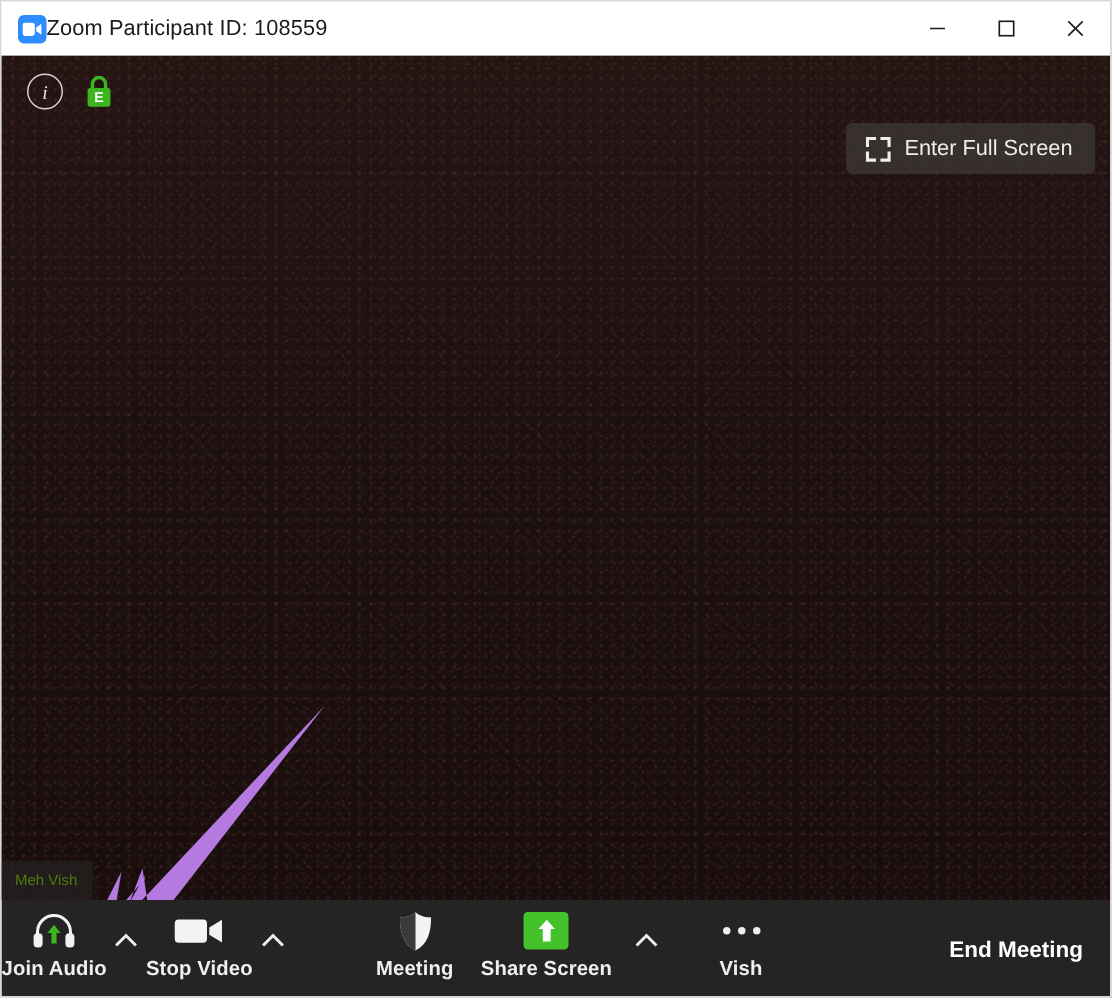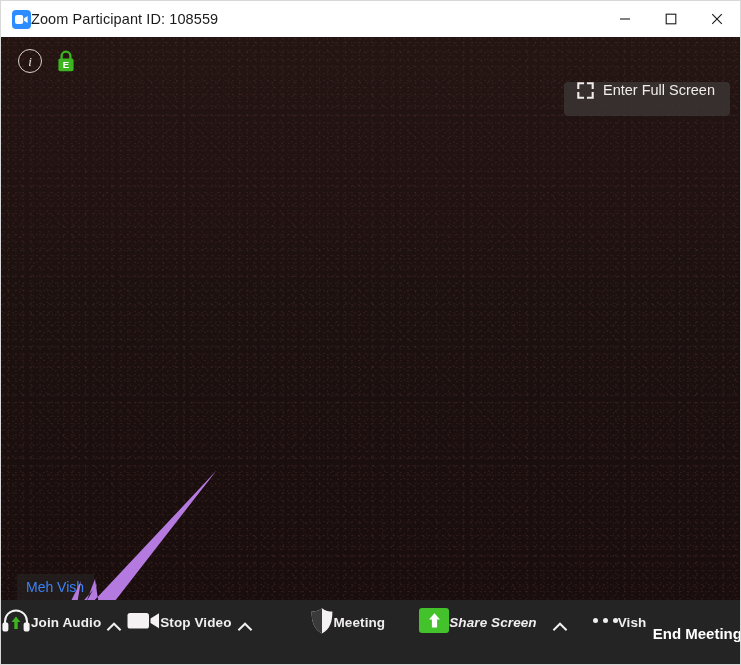--- a/index.html
+++ b/index.html
@@ -131,44 +131,44 @@
 
   
   .fullscreen-btn {
     position: absolute;
     top: 45px;
     right: 10px;
     transform: translateY(-50%);
     top: 62px;
     height: 34px;
     display: flex;
-    align-items: flex-start;
+    align-items: center;
     gap: 9px;
     padding: 0 15px 0 13px;
     background: rgba(58,54,53,0.82);
     border-radius: 4px;
     color: #efeceb;
     font-size: 14.5px;
     cursor: pointer;
     z-index: 6;
   }
   .fullscreen-btn svg { display: block; flex: 0 0 auto; }
 
   
   .name-badge {
     position: absolute;
-    left: 16px;
+    left: 0;
     bottom: 0;
     height: 26px;
     display: flex;
     align-items: center;
     padding: 0 10px 0 9px;
     background: rgba(36,33,33,0.72);
-    color: #3b82f6;
-    font-size: 14px;
+    color: #4d7c0f;
+    font-size: 10px;
     z-index: 5;
     white-space: nowrap;
   }
 
   
   .annotation-arrow {
     position: absolute;
     left: 52px;
     top: 428px;
     width: 180px;
@@ -188,20 +188,21 @@
     position: relative;
     z-index: 10;
   }
   .tool-group {
     display: flex;
     align-items: flex-start;
     height: 100%;
   }
   .tool-item {
     display: flex;
+    flex-direction: column;
     align-items: center;
     justify-content: flex-start;
     padding-top: 6px;
     min-width: 60px;
     cursor: pointer;
     user-select: none;
   }
   .tool-icon {
     height: 29px;
     display: flex;
@@ -379,21 +380,21 @@
         <span class="tool-icon">
           <svg width="24" height="28" viewBox="0 0 24 28">
             <path d="M12 1.2 C8.6 4.2 4.6 4.6 1.6 4.6 C1.6 14.8 4 22.6 12 26.6 C20 22.6 22.4 14.8 22.4 4.6 C19.4 4.6 15.4 4.2 12 1.2 Z" fill="#f4f2f2"></path>
             <path d="M12 1.2 C8.6 4.2 4.6 4.6 1.6 4.6 C1.6 14.8 4 22.6 12 26.6 Z" fill="#3a3a3a"></path>
           </svg>
         </span>
         <span class="tool-label">Meeting</span>
       </div>
     </div>
 
-    <div class="tool-group" style="margin-left:34px;font-style:italic;">
+    <div class="tool-group" style="margin-left:14px;">
       <div class="tool-item">
         <span class="tool-icon">
           <span class="share-tile">
             <svg width="13" height="17" viewBox="0 0 13 17">
               <path d="M6.5 1.2 L12 7.4 H9.1 V15.6 H3.9 V7.4 H1 Z" fill="#ffffff"></path>
             </svg>
           </span>
         </span>
         <span class="tool-label">Share Screen</span>
       </div>

